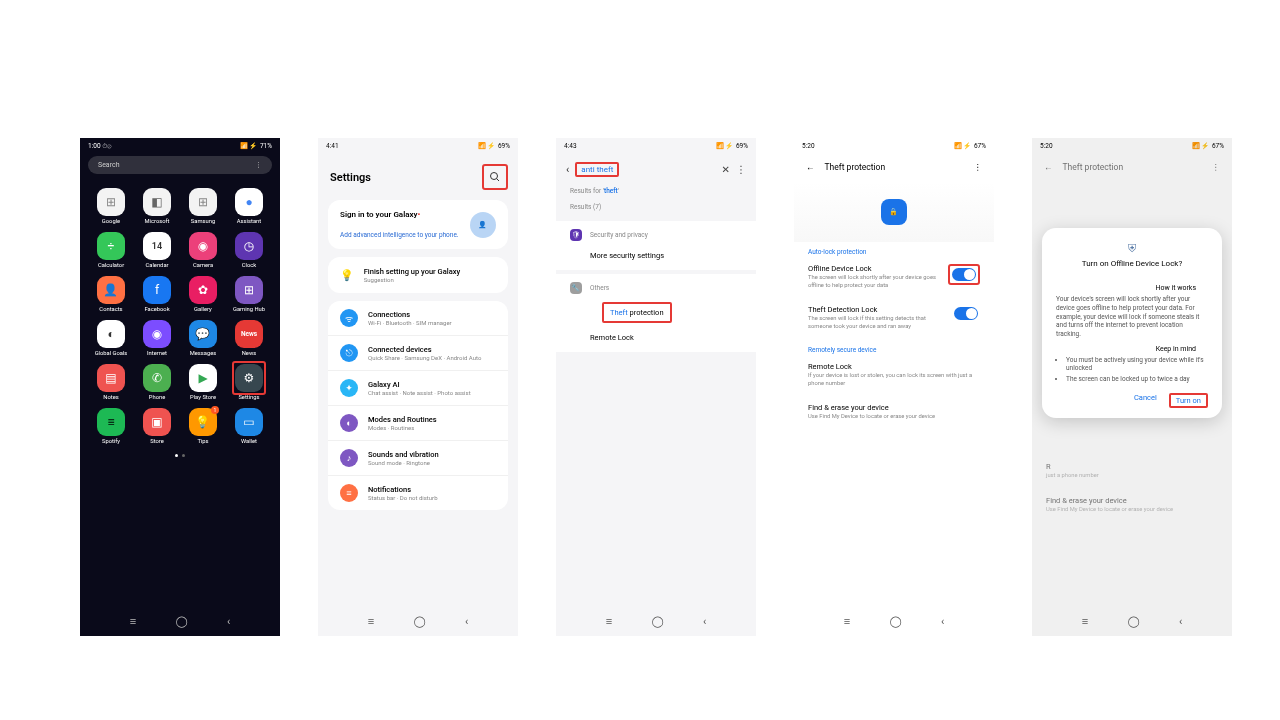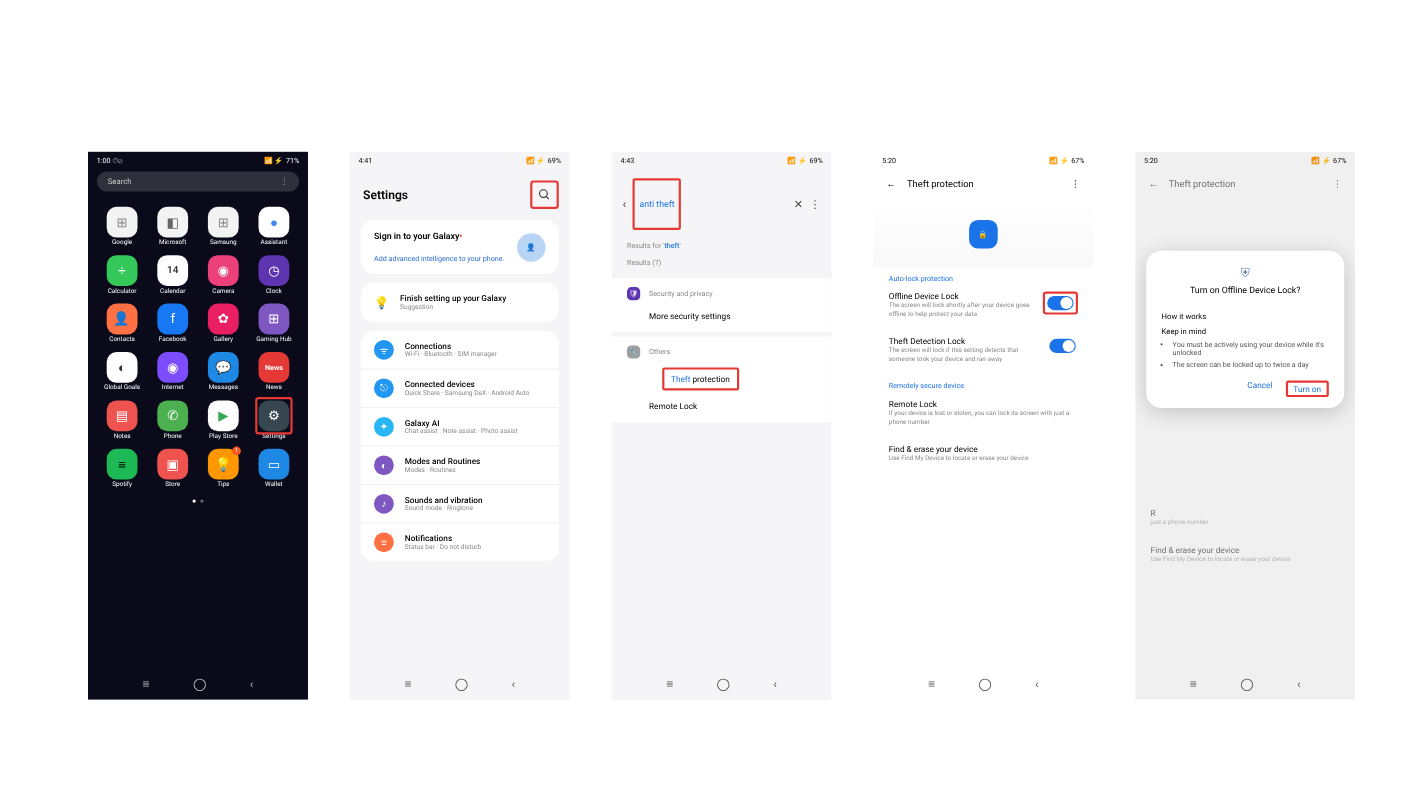--- a/index.html
+++ b/index.html
@@ -155,21 +155,21 @@
   
   .search-head {
     display:flex;
     align-items:center;
     gap:6px;
     padding:10px 10px 6px;
   }
   .chev { font-size:11px; color:#333; }
   .term-box {
     border:2px solid #e53935;
-    padding:17px 4px;
+    padding:1px 4px;
     font-size:8px;
     color:#1a73e8;
     border-radius:2px;
   }
   .close-x { margin-left:auto; font-size:10px; color:#444; }
   .more-dots { font-size:10px; color:#444; }
   .result-meta { font-size:6.5px; color:#888; padding:4px 14px; }
   .result-meta .hl { color:#1a73e8; font-weight:500; }
   .result-group {
     background:#fff;
@@ -223,21 +223,21 @@
     left:10px; right:10px;
     top:90px;
     background:#fff;
     border-radius:14px;
     padding:14px 14px 10px;
     box-shadow:0 4px 18px rgba(0,0,0,.18);
     font-size:6.5px;
   }
   .dialog .shield { text-align:center; color:#5a7ca8; margin-bottom:4px; font-size:11px; }
   .dialog .dt { text-align:center; font-size:8px; margin-bottom:16px; }
-  .dialog .sect { font-size:7px; margin:6px 0 3px; }
+  .dialog .sect { font-size:7px; margin:6px 12px 3px;text-align:right; }
   .dialog .body { color:#555; line-height:1.35; }
   .dialog ul { padding-left:10px; color:#555; }
   .dialog li { margin:2px 0; line-height:1.3; }
   .dialog-actions {
     display:flex; justify-content:flex-end; gap:12px;
     margin-top:10px; font-size:7.5px;
   }
   .dialog-actions .cancel { color:#1a73e8; }
   .dialog-actions .turnon {
     color:#1a73e8; border:2px solid #e53935;
@@ -566,20 +566,21 @@
             <div class="h">Find &amp; erase your device</div>
             <div class="d">Use Find My Device to locate or erase your device</div>
           </div>
         </div>
     </div>
     <div class="dim-bg"></div>
     <div class="dialog">
       <div class="shield">⛨</div>
       <div class="dt">Turn on Offline Device Lock?</div>
       <div class="sect">How it works</div>
+      <div class="body">Your device's screen will lock shortly after your device goes offline to help protect your data. For example, your device will lock if someone steals it and turns off the internet to prevent location tracking.</div>
       <div class="sect">Keep in mind</div>
       <ul>
         <li>You must be actively using your device while it's unlocked</li>
         <li>The screen can be locked up to twice a day</li>
       </ul>
       <div class="dialog-actions">
         <span class="cancel">Cancel</span>
         <span class="turnon">Turn on</span>
       </div>
     </div>

